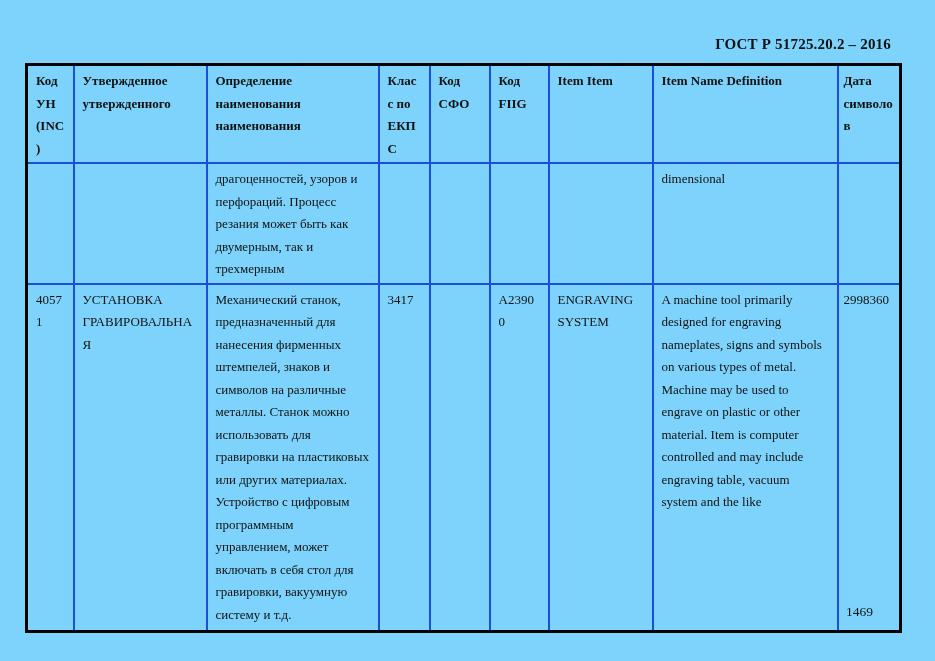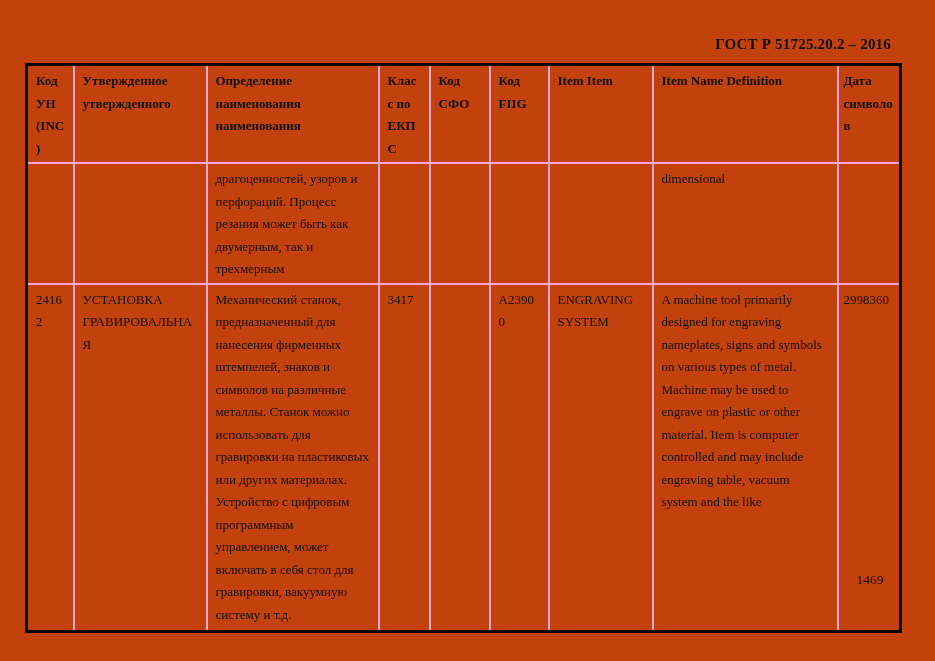--- a/index.html
+++ b/index.html
@@ -1,20 +1,20 @@
 <!DOCTYPE html>
 <html><head>
 <meta charset="utf-8">
 <style>
   html, body { margin: 0; padding: 0; background: #ffffff; }
   .page {
     position: relative;
     width: 935px;
     height: 661px;
-    background: #c2410c;
+    background: #7dd3fc;
     font-family: "Liberation Serif", "DejaVu Serif", serif;
     color: #111111;
     overflow: hidden;
   }
   .doc-header {
     position: absolute;
     top: 36px;
     right: 44px;
     font-size: 15px;
     font-weight: bold;
@@ -25,45 +25,44 @@
     position: absolute;
     left: 25px;
     top: 63px;
     width: 874px;
     border-collapse: collapse;
     table-layout: fixed;
     border: 3px solid #000;
   }
   table.gost-table th,
   table.gost-table td {
-    border: 2px solid #f9a8d4;
+    border: 2px solid #1d4ed8;
     vertical-align: top;
     text-align: left;
     padding: 4px 8px 2px 8px;
     font-size: 13px;
     line-height: 22.5px;
     overflow-wrap: break-word;
     word-wrap: break-word;
     overflow: hidden;
   }
   table.gost-table th { font-weight: bold; }
   table.gost-table th:last-child,
   table.gost-table td:last-child {
     padding-left: 5px;
     padding-right: 3px;
   }
   tr.header-row { height: 74px; }
   tr.row-cont   { height: 118px; font-family: Liberation Serif, serif; }
   tr.row-main   { height: 348px; }
   .page-number {
     position: absolute;
-    top: 572px;
+    top: 604px;
     left: 846px;
     width: 48px;
-    text-align: center;
     font-size: 13.5px;
   }
 </style>
 </head>
 <body>
 
 <div class="page">
 
   <div class="doc-header">ГОСТ Р 51725.20.2 – 2016</div>
 
@@ -98,21 +97,21 @@
         <td></td>
         <td>драгоценностей, узоров и перфораций. Процесс резания может быть как двумерным, так и трехмерным</td>
         <td></td>
         <td></td>
         <td></td>
         <td></td>
         <td>dimensional</td>
         <td></td>
       </tr>
       <tr class="row-main">
-        <td>24162</td>
+        <td>40571</td>
         <td>УСТАНОВКА ГРАВИРОВАЛЬНАЯ</td>
         <td>Механический станок, предназначенный для нанесения фирменных штемпелей, знаков и символов на различные металлы. Станок можно использовать для гравировки на пластиковых или других материалах. Устройство с цифровым программным управлением, может включать в себя стол для гравировки, вакуумную систему и т.д.</td>
         <td>3417</td>
         <td></td>
         <td>A23900</td>
         <td>ENGRAVING SYSTEM</td>
         <td>A machine tool primarily designed for engraving nameplates, signs and symbols on various types of metal. Machine may be used to engrave on plastic or other material. Item is computer controlled and may include engraving table, vacuum system and the like</td>
         <td>2998360</td>
       </tr>
     </tbody>

